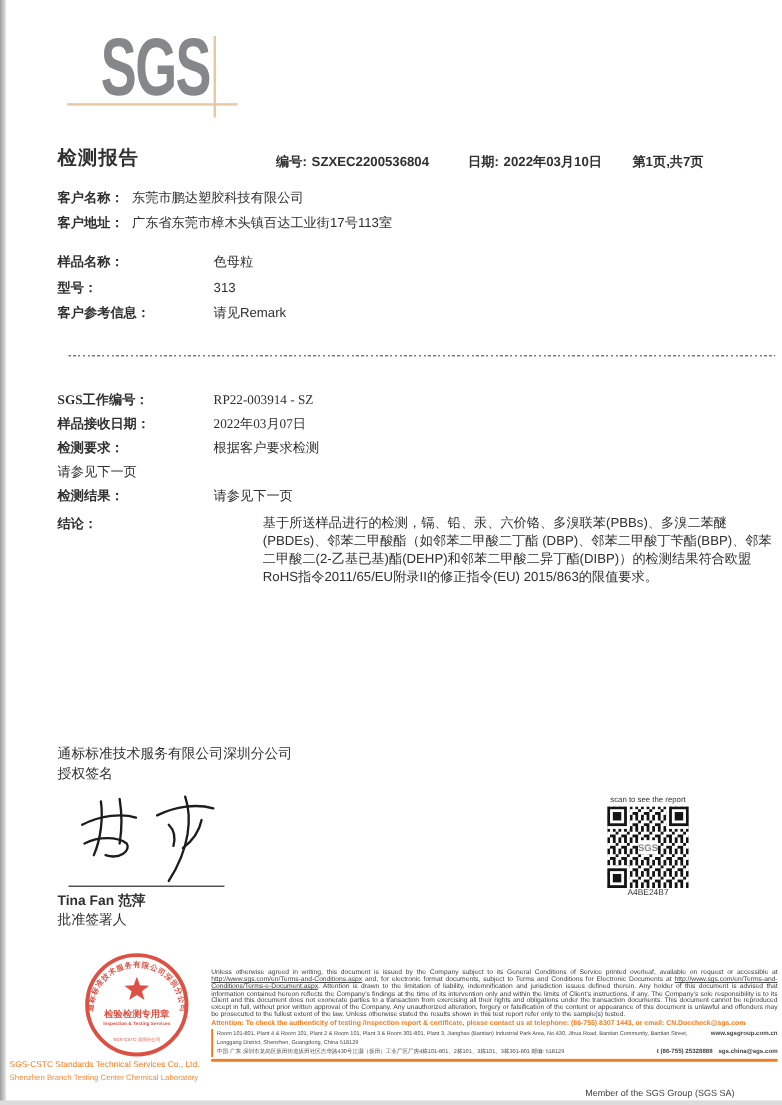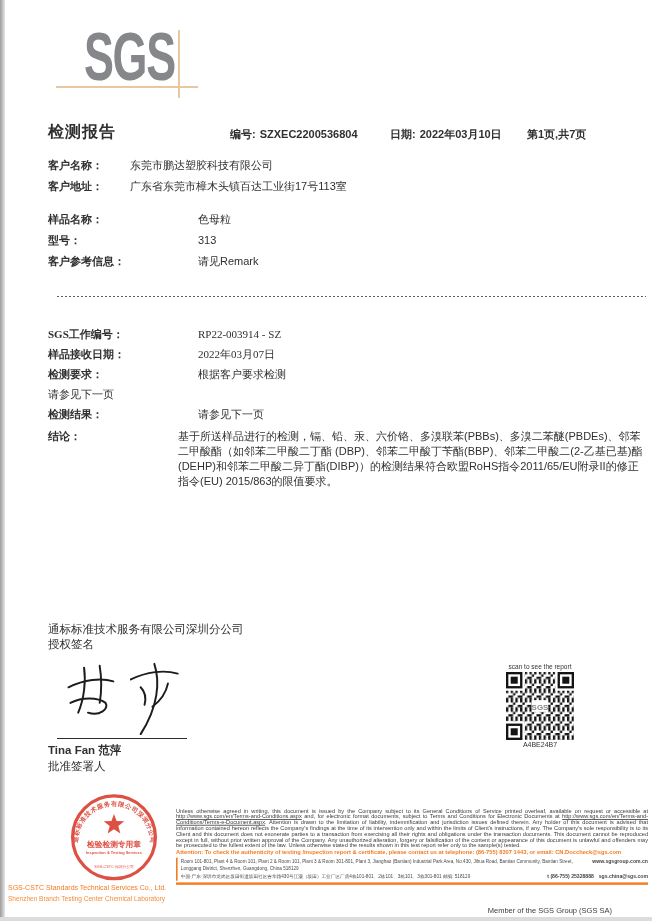--- a/index.html
+++ b/index.html
@@ -23,31 +23,31 @@
 
   
   .doc-title { left:48px; top:122px; font-size:16px; font-weight:bold; letter-spacing:1px; }
   .doc-meta  { top:127px; font-size:11px; font-weight:bold; white-space:nowrap; }
   .doc-number { left:230px; } .doc-date { left:390px; } .doc-page { left:527px; }
   .doc-meta .ml { margin-right:4px; }
 
   
   .client-block { left:48px; top:155px; width:596px; }
   .report-block { left:48px; top:324px; width:596px; }
-  .row { display:flex; line-height:21px; font-size:11px;gap:20px; }
+  .row { display:flex; line-height:21px; font-size:11px; }
   .report-block .row { line-height:20px;font-family:Liberation Serif, serif; }
   .lbl { font-weight:bold; flex:none; }
   .w62 { width:62px; } .w130 { width:130px; }
   .val { font-weight:normal; }
   .gap12 { height:12px; }
   .note { line-height:21px; font-size:11px; margin-top:1px; }
   .dash-line { left:57px; top:296px; width:589px; height:1px;
     background:repeating-linear-gradient(90deg,#5a5a5a 0 2px,transparent 2px 4px); }
   .conclusion { display:flex; margin-top:5px; font-size:11px; }
-  .conclusion .cval { width:470px; line-height:15px; }
+  .conclusion .cval { width:470px; line-height:15px;margin-left:41px; }
 
   
   .sig-company { left:48px; top:622px; font-size:11.5px; line-height:15px; }
   .sig-auth    { left:48px; top:637px; font-size:11.5px; }
   .sig-svg     { left:52px; top:658px; }
   .sig-line    { left:57px; top:738px; width:130px; border-top:1.5px solid #2a2a2a; }
   .sig-name    { left:48px; top:743px; font-size:11.5px; font-weight:bold; }
   .sig-title   { left:48px; top:759px; font-size:11.5px; }
 
   

